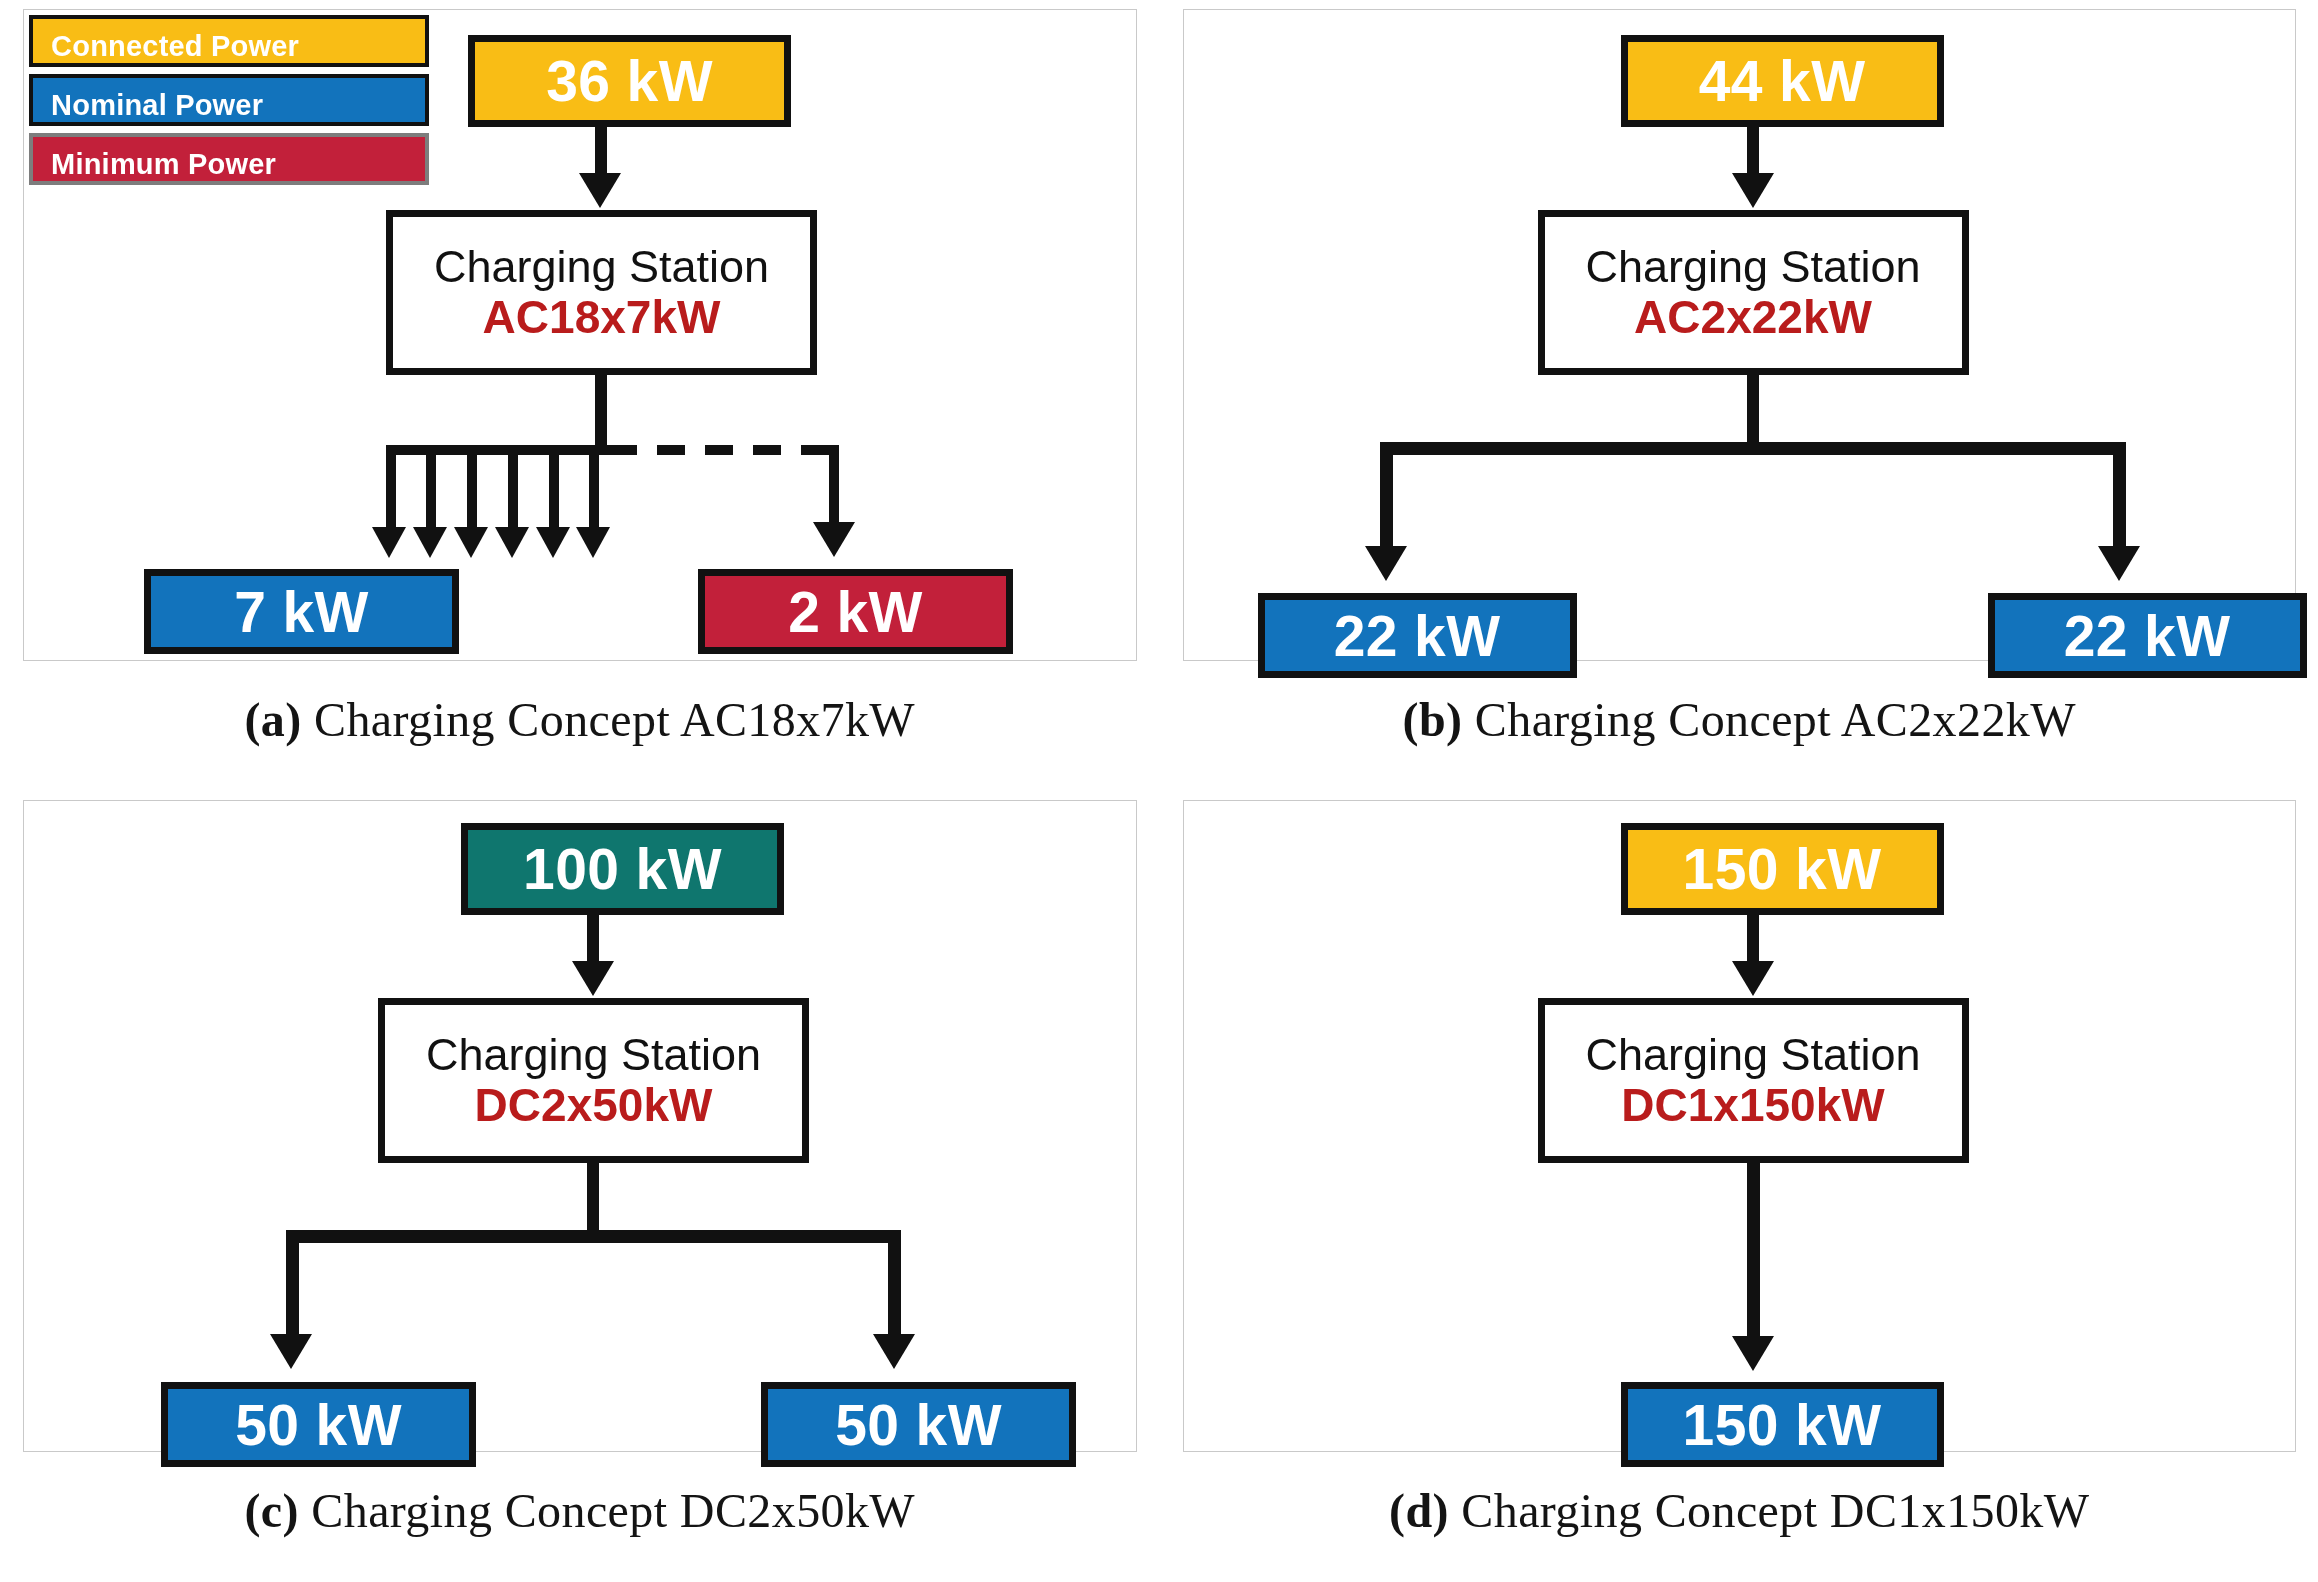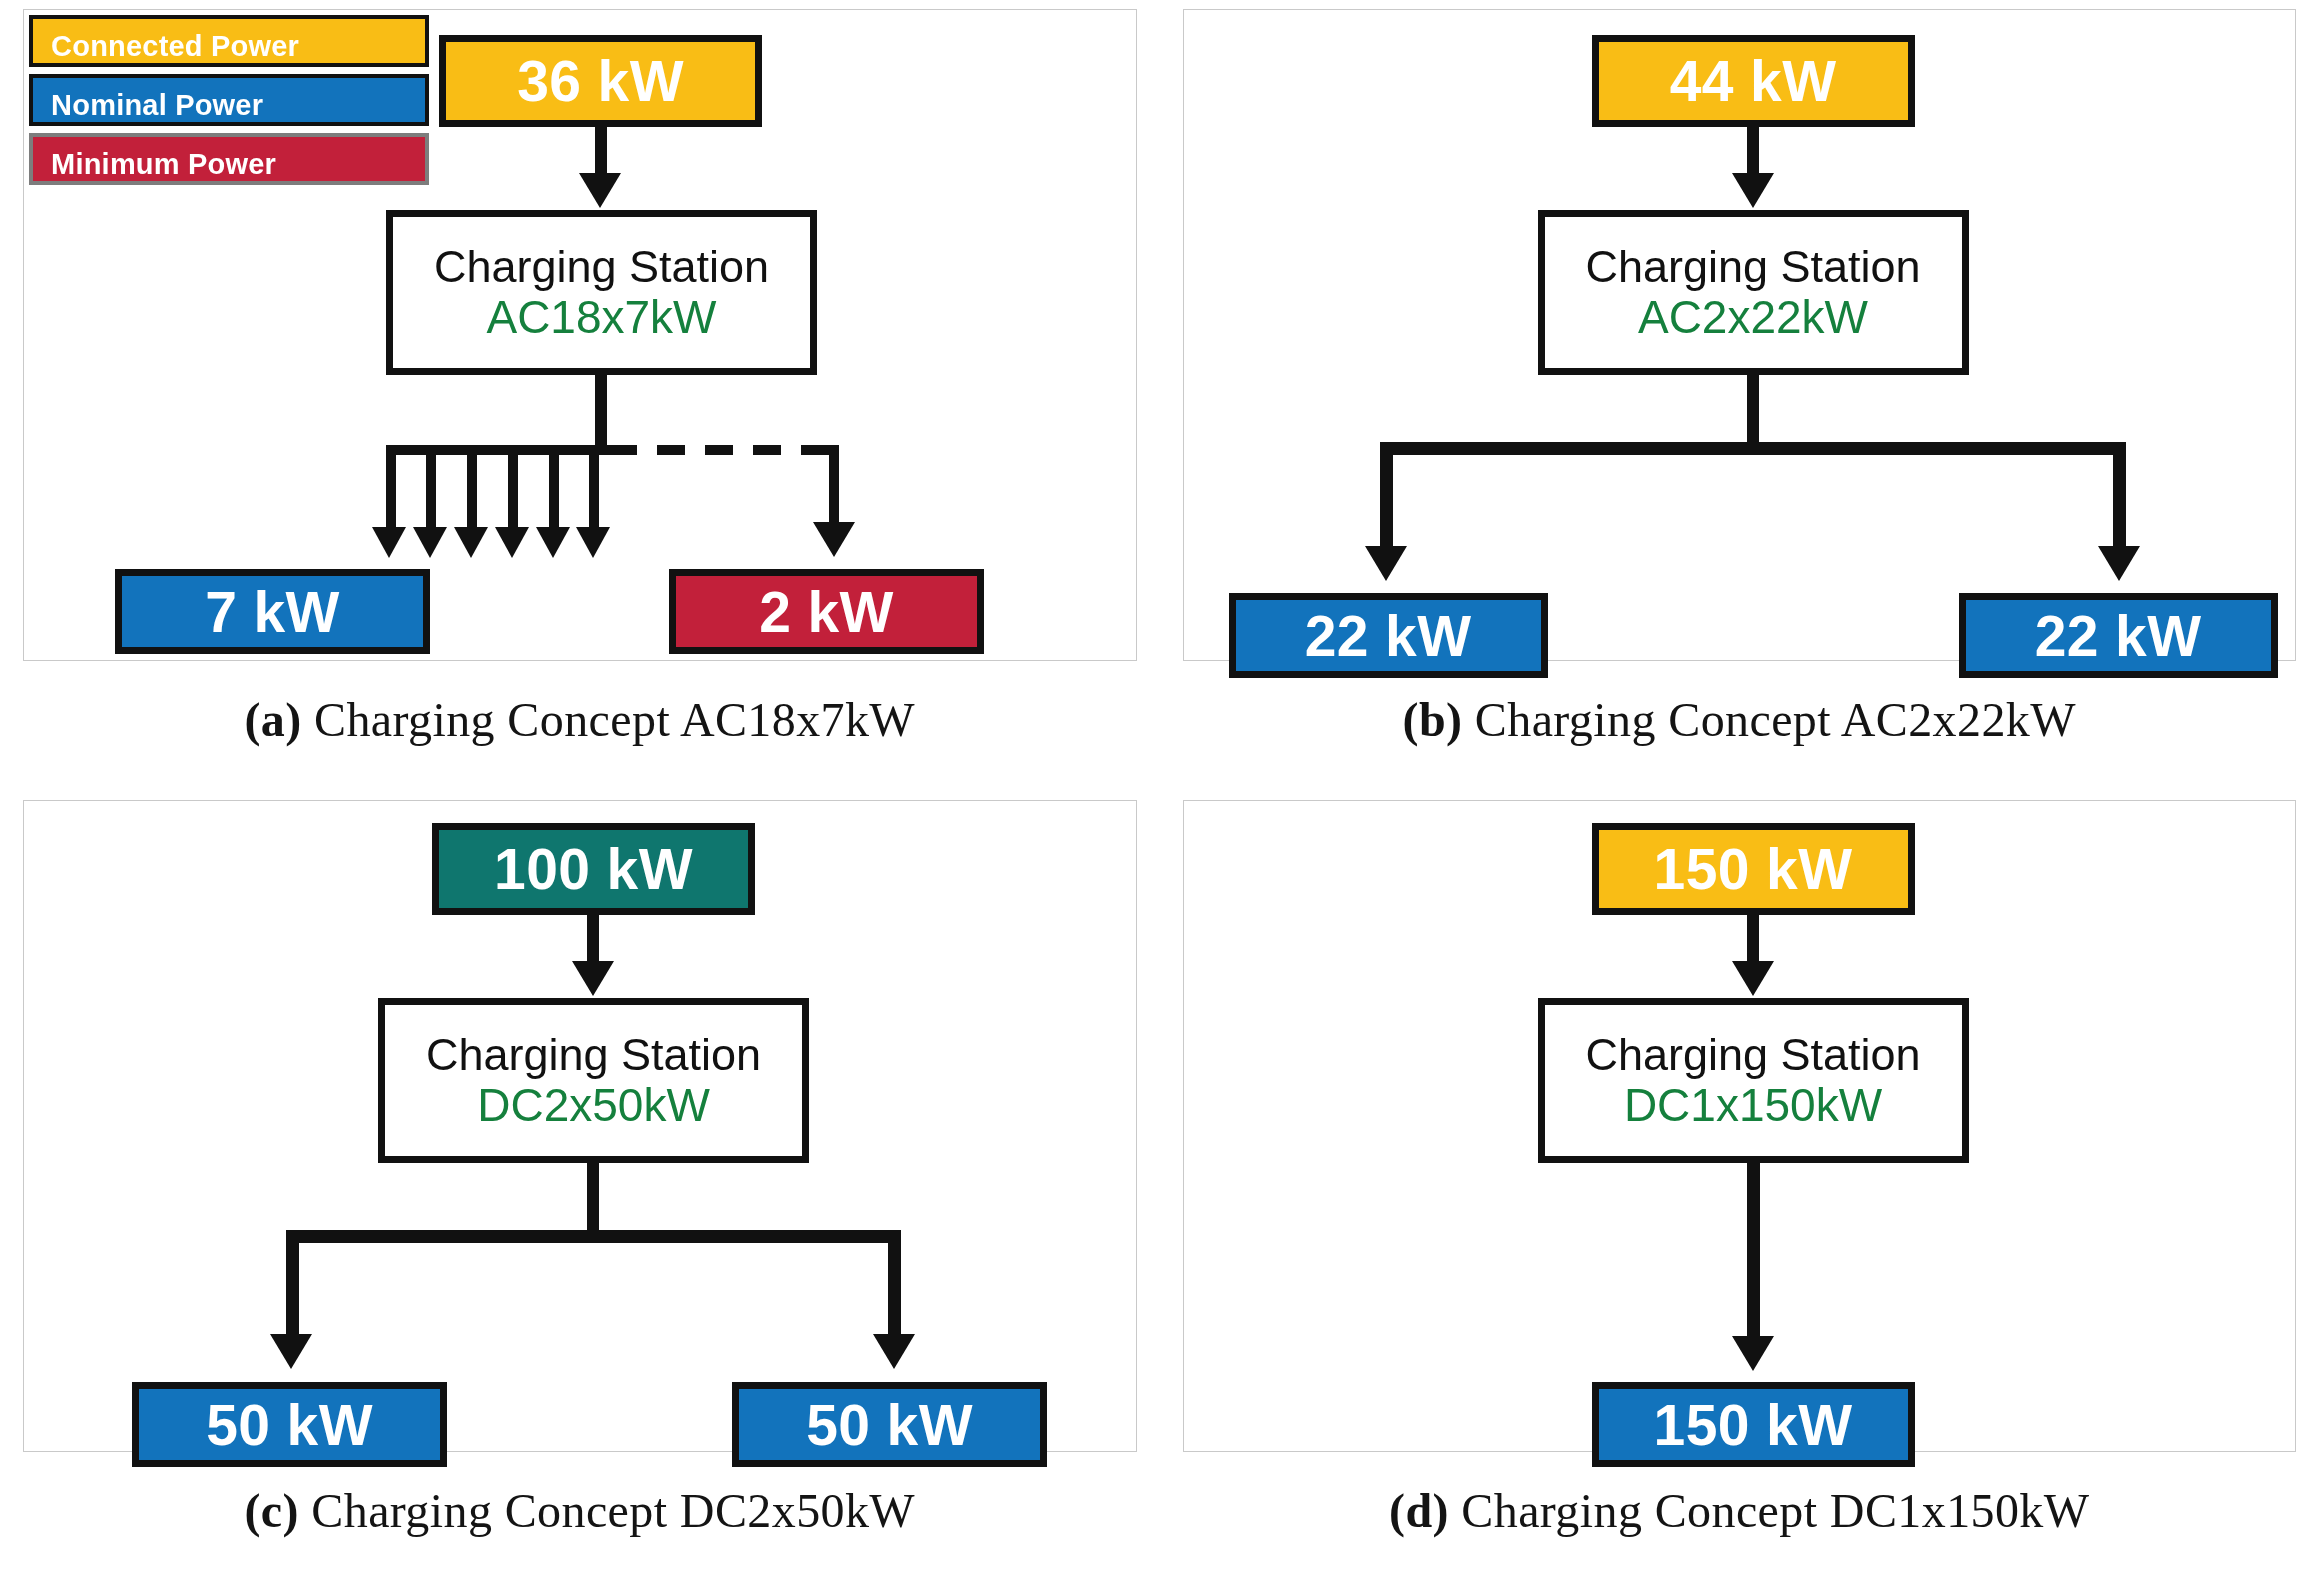--- a/index.html
+++ b/index.html
@@ -90,36 +90,37 @@
     align-items: center;
     justify-content: center;
     border: 7px solid #111111;
     text-align: center;
   }
   .node.pow {
     color: #ffffff;
     font-weight: bold;
     font-size: 57px;
     letter-spacing: 0.4px;
+    margin-left: 29px;
   }
   .node.station {
     background: #ffffff;
     flex-direction: column;
     line-height: 1.12;
   }
   .st-line1 {
     color: #111111;
     font-size: 45px;
     font-weight: normal;
     white-space: nowrap;
   }
   .st-line2 {
-    color: #15803d;
+    color: #b91c1c;
     font-size: 46px;
-    font-weight: normal;
+    font-weight: bold;
     white-space: nowrap;
   }
 
   
   .vline {
     position: absolute;
     background: #111111;
   }
   .hline {
     position: absolute;

